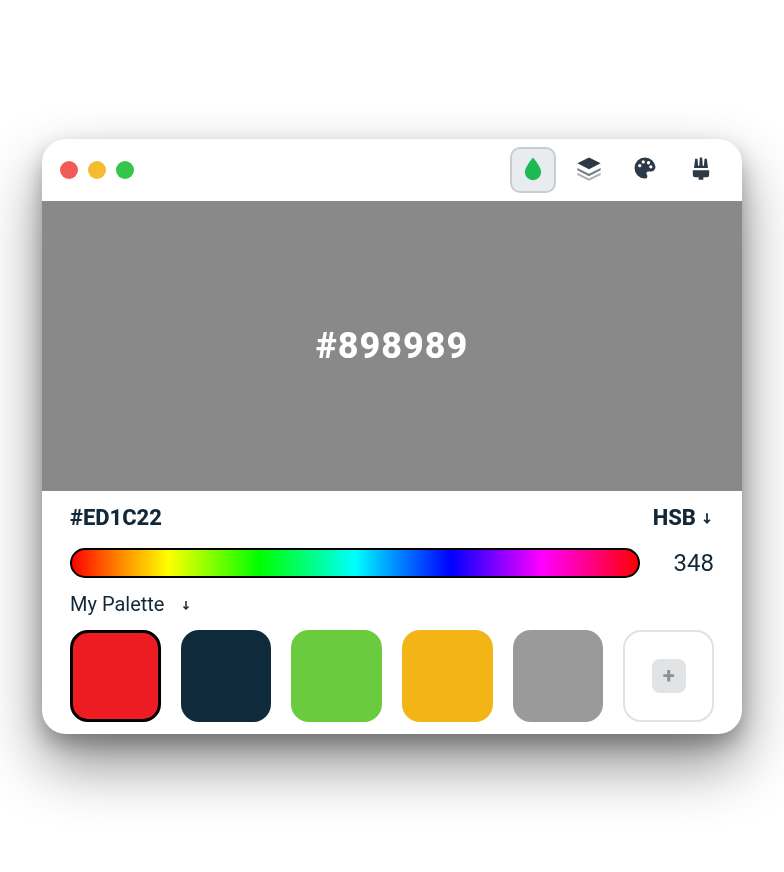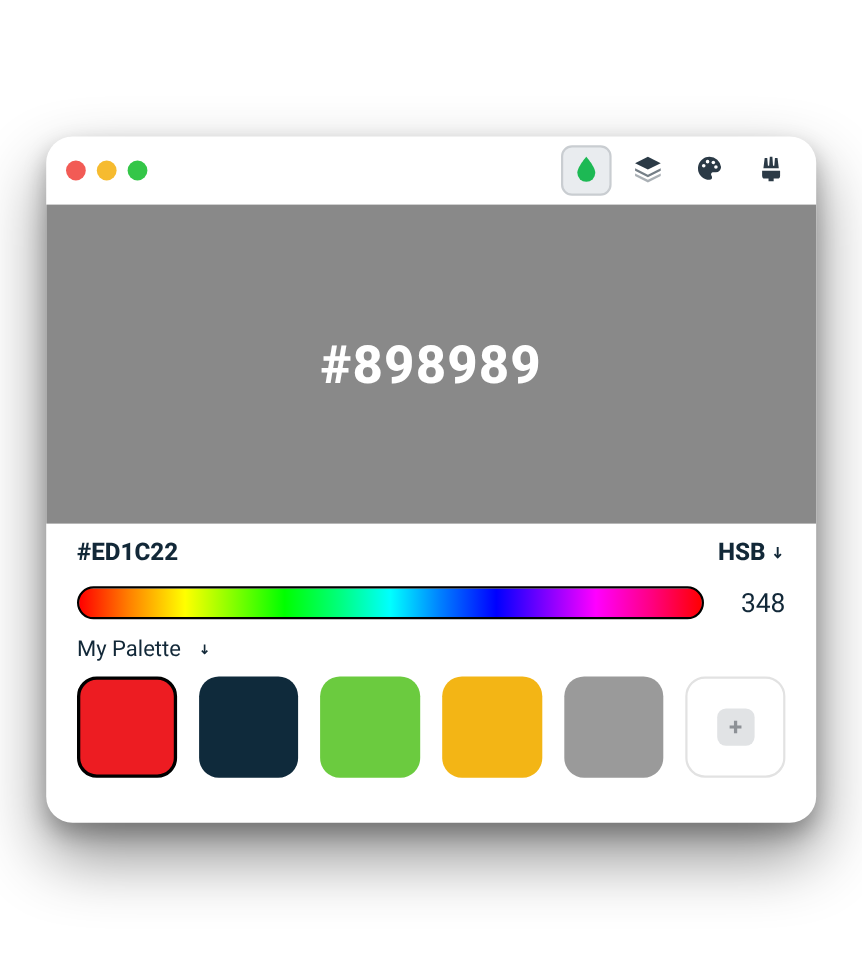--- a/index.html
+++ b/index.html
@@ -46,24 +46,24 @@
   .tool svg{width:28px;height:28px;}
   
   .preview{
     height:290px;
     background:var(--gray);
     display:flex;
     align-items:center;
     justify-content:center;
   }
   .preview-text{
-    color:#fff;font-weight:800;font-size:48px;letter-spacing:1px;
+    color:#fff;font-weight:800;font-size:36px;letter-spacing:1px;
   }
   
-  .controls{padding:14px 28px 41px;}
+  .controls{padding:14px 28px 12px;}
   .row-top{display:flex;align-items:center;justify-content:space-between;margin-bottom:18px;}
   .hexval{font-weight:800;font-size:22px;color:var(--text);}
   .mode{display:flex;align-items:center;gap:4px;font-weight:800;font-size:22px;color:var(--text);cursor:pointer;}
   .mode svg{width:14px;height:14px;}
   .slider-row{display:flex;align-items:center;gap:20px;margin-bottom:14px;}
   .track{
     flex:1;height:30px;border-radius:999px;border:2px solid #000;position:relative;
   }
   .track.hue{
     background:linear-gradient(to right,

